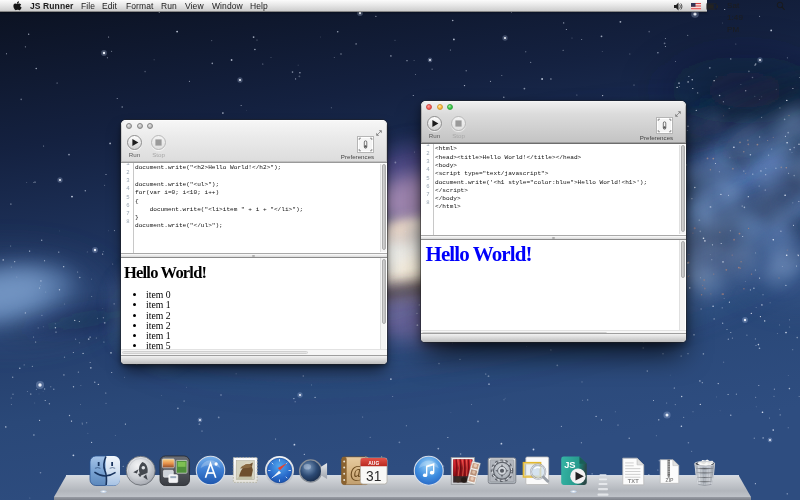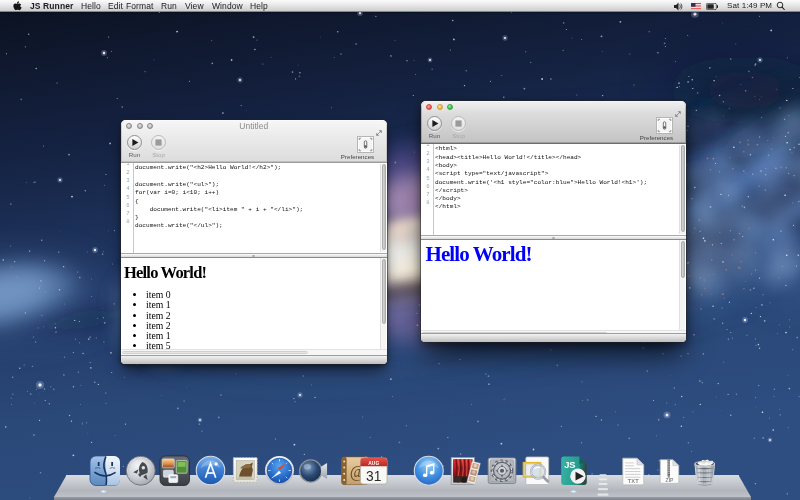--- a/index.html
+++ b/index.html
@@ -1,19 +1,19 @@
 <!DOCTYPE html>
 <html><head><meta charset="utf-8"><title>d</title>
 <style>
 *{margin:0;padding:0;box-sizing:border-box}
 html,body{width:800px;height:500px;overflow:hidden;font-family:"Liberation Sans",sans-serif}
 #stage{position:relative;width:800px;height:500px;overflow:hidden;background:#16233f}
 #bg{position:absolute;left:0;top:0}
 
-#menubar{position:absolute;left:0;top:0;width:800px;height:12px;background:linear-gradient(#fbfbfb,#e8e8e8 45%,#cdcdcd);border-bottom:1px solid rgba(40,40,40,0.55);box-shadow:0 1px 2px rgba(0,0,0,0.3);z-index:50}
+#menubar{position:absolute;left:0;top:0;width:707px;height:12px;background:linear-gradient(#fbfbfb,#e8e8e8 45%,#cdcdcd);border-bottom:1px solid rgba(40,40,40,0.55);box-shadow:0 1px 2px rgba(0,0,0,0.3);z-index:50}
 .mi{position:absolute;top:0;height:12px;line-height:12px}
 .mi svg{display:block}
 .mtxt{font-size:8.5px;color:#1c1c1c;letter-spacing:0.1px}
 .b{font-weight:bold}
 
 .win{position:absolute;border-radius:5px 5px 4px 4px;background:#fff;z-index:20;outline:0.6px solid rgba(35,35,35,0.45);outline-offset:-0.5px}
 .win.inact{box-shadow:0 9px 16px -3px rgba(0,0,0,0.6),0 2px 5px rgba(0,0,0,0.4)}
 .win.act{box-shadow:0 16px 28px -4px rgba(0,0,0,0.7),0 3px 10px rgba(0,0,0,0.45);z-index:22}
 .whead{position:absolute;left:0;top:0;right:0;height:43.5px;border-radius:5px 5px 0 0;border-bottom:1px solid #6d6d6d}
 .act .whead{background:linear-gradient(#f1f1f1,#dcdcdc 30%,#c3c3c3);box-shadow:inset 0 1px 0 rgba(255,255,255,0.85),inset 0 0 0 1px rgba(90,90,90,0.35)}
@@ -1342,21 +1342,20 @@
 <ellipse cx="16" cy="7.6" rx="10" ry="2.3" fill="none" stroke="#c8ccd2" stroke-width="1.1"></ellipse>
         </svg></div>
  <div class="dot" style="left:100px"></div>
  <div class="dot" style="left:570px"></div>
 </div>
 <div class="win inact" style="left:121px;top:119.5px;width:265.5px;height:244.5px">
  <div class="whead">
    <span class="tl g" style="left:5px"></span>
         <span class="tl g" style="left:15.5px"></span>
         <span class="tl g" style="left:26px"></span>
-   <div class="wtitle">Untitled</div>
    <span style="position:absolute;right:4px;top:3px"><svg width="8" height="8" viewBox="0 0 16 16">
             <path d="M4 12 L12 4" stroke="#808080" stroke-width="1.6"></path>
             <path fill="#808080" d="M13.5 2.5 v6 l-6 -6 z M2.5 13.5 v-6 l6 6 z"></path>
           </svg></span>
    <div class="circbtn" style="left:6px;top:15.5px">
           <svg width="15" height="15" viewBox="0 0 15 15">
             <polygon points="5.4,3.9 11.4,7.5 5.4,11.1" fill="#1c1c1c"></polygon>
           </svg>
         </div>
 <div class="lbl" style="left:2px;top:31.5px;width:23px;color:#5a5a5a">Run</div>
@@ -1473,22 +1472,22 @@
       </div>
  <div class="wstatus" style="top:232.5px;height:8.5px"></div>
 </div>
 <div id="menubar">
  <span class="mi" style="left:12px;top:0.5px">
         <svg width="11" height="11" viewBox="0 0 16 16">
           <path fill="#151515" d="M11.6 8.3c0-2 1.6-3 1.7-3-1-1.4-2.4-1.6-2.9-1.6-1.2-.1-2.4.7-3 .7-.6 0-1.6-.7-2.6-.7C3.4 3.7 2 4.9 2 7.3c0 1.5.6 3.1 1.3 4.1.6.9 1.3 1.9 2.3 1.9.9 0 1.3-.6 2.5-.6s1.5.6 2.5.6c1 0 1.7-.9 2.3-1.8.7-1 1-2 1-2.1-.1 0-2.3-.9-2.3-3.1zM9.4 2.8c.5-.7.9-1.6.8-2.5-.8 0-1.7.5-2.3 1.2-.5.6-.9 1.5-.8 2.4.9.1 1.8-.5 2.3-1.1z"></path>
         </svg>
       </span>
  <span class="mi mtxt b" style="left:30px">JS Runner</span>
- <span class="mi mtxt" style="left:81px">Hello</span>
- <span class="mi mtxt" style="left:108px">Edit</span>
+ <span class="mi mtxt" style="left:81px">File</span>
+ <span class="mi mtxt" style="left:102px">Edit</span>
  <span class="mi mtxt" style="left:126px">Format</span>
  <span class="mi mtxt" style="left:161px">Run</span>
  <span class="mi mtxt" style="left:185px">View</span>
  <span class="mi mtxt" style="left:212px">Window</span>
  <span class="mi mtxt" style="left:250px">Help</span>
  <span class="mi" style="left:673px;top:1.5px">
         <svg width="10" height="9" viewBox="0 0 20 18">
           <path fill="#222" d="M2 6h4l5-5v16l-5-5H2z"></path>
           <path d="M13 5c2 2 2 6 0 8" stroke="#222" stroke-width="1.6" fill="none"></path>
           <path d="M15.5 3c3 3 3 9 0 12" stroke="#222" stroke-width="1.6" fill="none"></path>

